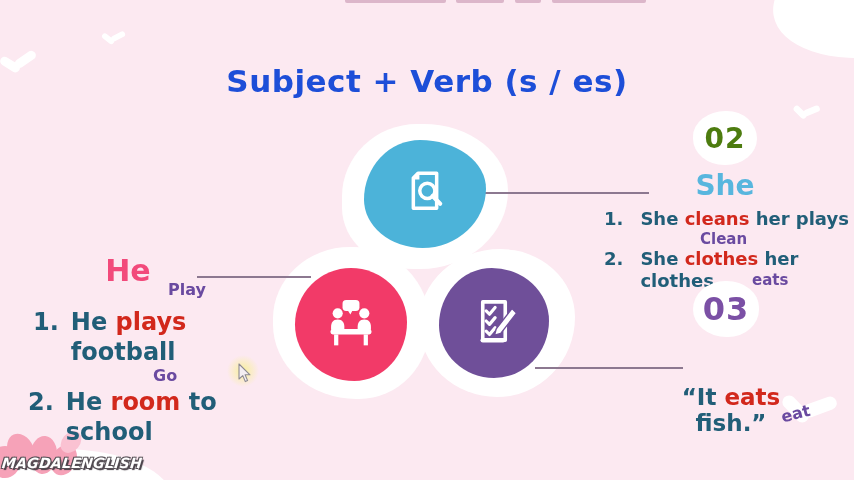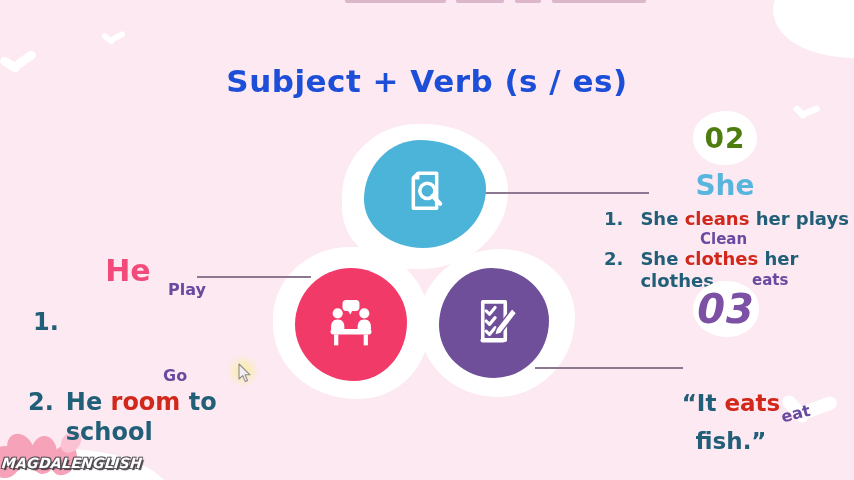--- a/index.html
+++ b/index.html
@@ -58,49 +58,49 @@
   #blob-purple{left:439px;top:268px;width:110px;height:110px;background:#6f4f99;
              border-radius:48% 52% 50% 50%/52% 48% 52% 48%;}
 
   
   .badge{position:absolute;background:#fff;display:flex;align-items:center;justify-content:center;
          font-weight:bold;letter-spacing:1px;}
   #badge-01{left:98px;top:194px;width:60px;height:51px;color:#f24a7b;font-size:26px;
             border-radius:46% 54% 50% 50%/50% 52% 48% 50%;}
   #badge-02{left:693px;top:111px;width:64px;height:54px;color:#4d7c0f;font-size:28px;
             border-radius:52% 48% 50% 50%/48% 52% 50% 50%;}
-  #badge-03{left:693px;top:281px;width:66px;height:56px;color:#7b50a5;font-size:40px;
-            border-radius:50% 50% 48% 52%/52% 48% 50% 50%;font-style:italic;}
+  #badge-03{left:693px;top:281px;width:66px;height:56px;color:#7b50a5;font-size:32px;
+            border-radius:50% 50% 48% 52%/52% 48% 50% 50%;}
   .pronoun{position:absolute;font-weight:bold;text-align:center;}
   #pronoun-he{left:96px;top:253px;width:64px;font-size:30px;color:#f24a7b;}
   #pronoun-she{left:691px;top:169px;width:68px;font-size:28px;color:#58b6de;}
   #pronoun-it{left:697px;top:345px;width:58px;font-size:30px;color:#7b50a5;}
 
   
   .annotation{position:absolute;color:#6a4aa0;font-weight:bold;font-size:16px;}
   #ann-play{left:168px;top:280px;}
-  #ann-go{left:163px;top:366px;}
+  #ann-go{left:153px;top:366px;}
   #ann-clean{left:700px;top:230px;font-size:15px;}
   #ann-wash{left:752px;top:271px;font-size:15px;}
   #ann-eat{left:781px;top:404px;transform:rotate(-14deg);}
 
   
   .ex{position:absolute;display:flex;color:#215e78;font-weight:bold;}
   .ex .num{flex:none;}
   .ex .txt{display:inline-block;}
   .verb{color:#d2281c;}
   #ex-he-1{left:33px;top:307px;font-size:24px;line-height:30px;gap:12px;}
   #ex-he-1 .txt{width:175px;}
   #ex-he-2{left:28px;top:387px;font-size:24px;line-height:30px;gap:12px;}
   #ex-he-2 .txt{width:175px;}
   #ex-she-1{left:604px;top:208px;font-size:18px;line-height:21px;gap:17px;}
   #ex-she-1 .txt{width:215px;}
   #ex-she-2{left:604px;top:248px;font-size:18px;line-height:22px;gap:17px;}
   #ex-she-2 .txt{width:175px;}
-  #ex-it{left:652px;top:384px;font-size:23px;line-height:38px;}
+  #ex-it{left:652px;top:384px;font-size:23px;line-height:26px;}
   #ex-it .txt{width:158px;text-align:center;}
 
   .watermark{position:absolute;left:2px;top:455px;font-size:14px;font-weight:bold;font-style:italic;
              color:#fff;transform:skewX(-6deg);letter-spacing:.3px;
              text-shadow:-1px -1px 0 #565056,1px -1px 0 #565056,-1px 1px 0 #565056,2px 2px 1px #443c44;}
 
   
   #cursor-glow{position:absolute;left:227px;top:355px;width:32px;height:32px;border-radius:50%;
                background:radial-gradient(closest-side,rgba(247,240,150,.95),rgba(247,240,150,0));}
   #cursor{position:absolute;left:238px;top:363px;}
@@ -174,20 +174,21 @@
         <path d="M40 13 l4 4 -14 18 -5.5 1.5 1.5 -5.5 z" fill="#fff" stroke="#6f4f99" stroke-width="1.2"></path>
         <rect x="12" y="39" width="22" height="4" rx="2" fill="#fff"></rect>
       </svg>
     </span>
   </div>
 
   <div class="pronoun" id="pronoun-he">He</div>
   <div class="annotation" id="ann-play">Play</div>
   <div class="ex" id="ex-he-1">
     <span class="num">1.</span>
+    <span class="txt"><span>He </span><span class="verb">plays</span><span> football</span></span>
   </div>
   <div class="annotation" id="ann-go">Go</div>
   <div class="ex" id="ex-he-2">
     <span class="num">2.</span>
     <span class="txt"><span>He </span><span class="verb">room</span><span> to school</span></span>
   </div>
 
   <div class="badge" id="badge-02">
     <span>02</span>
   </div>

